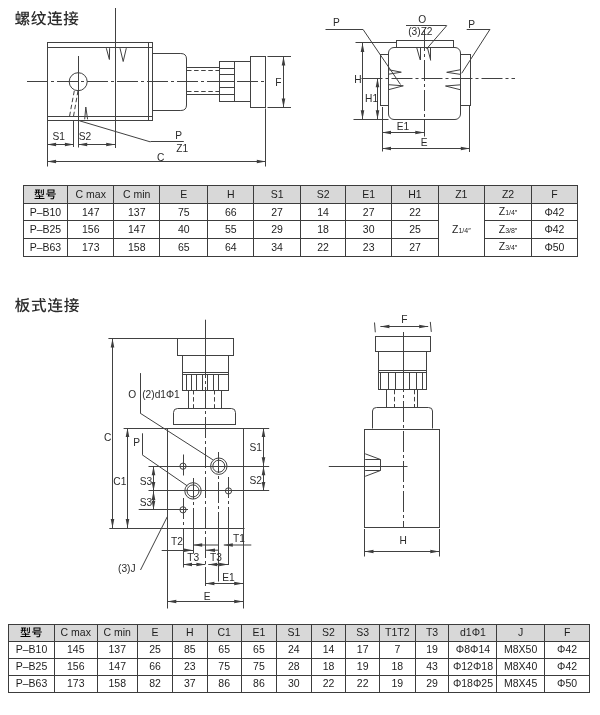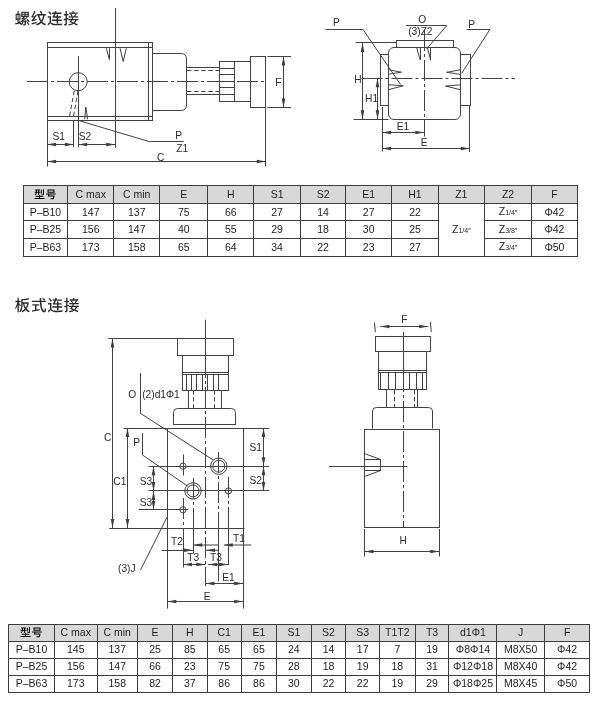--- a/index.html
+++ b/index.html
@@ -160,21 +160,21 @@
           <td>156</td>
           <td>147</td>
           <td>66</td>
           <td>23</td>
           <td>75</td>
           <td>75</td>
           <td>28</td>
           <td>18</td>
           <td>19</td>
           <td>18</td>
-          <td>31</td>
+          <td>43</td>
           <td>Φ12Φ18</td>
           <td>M8X40</td>
           <td>Φ42</td>
         </tr>
 <tr>
           <td>P–B63</td>
           <td>173</td>
           <td>158</td>
           <td>82</td>
           <td>37</td>

